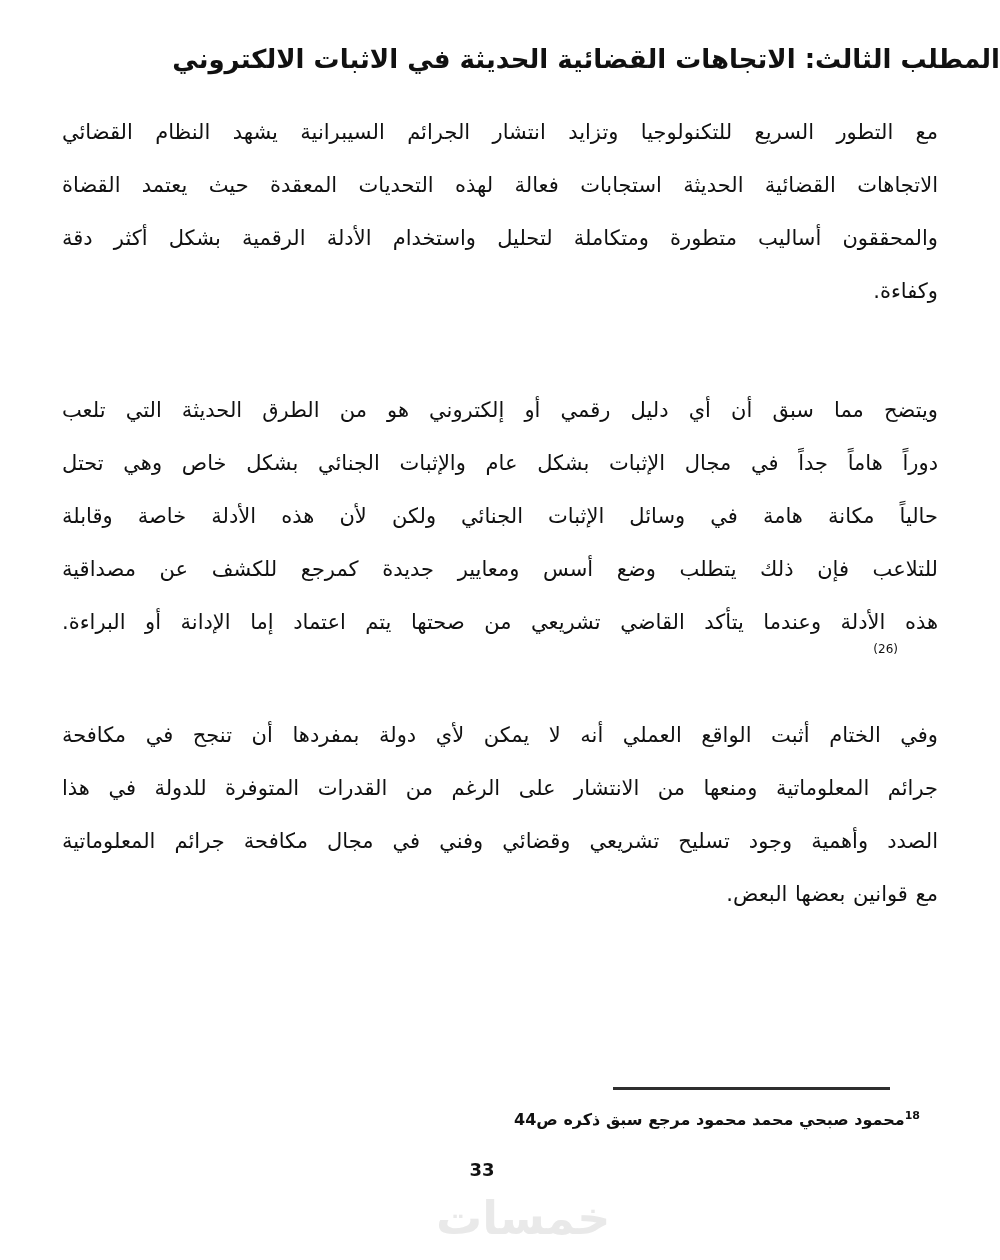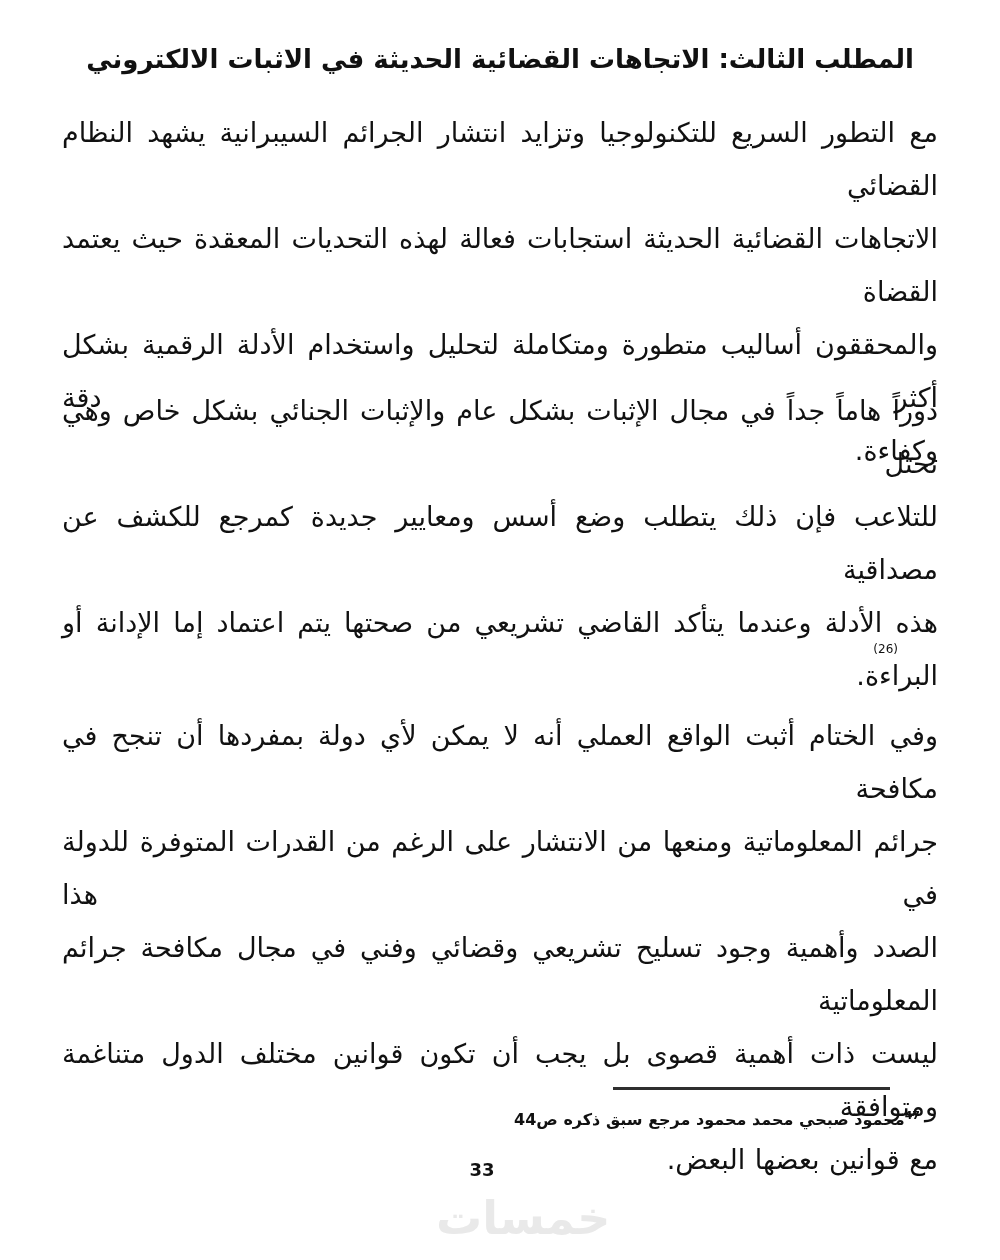--- a/index.html
+++ b/index.html
@@ -16,36 +16,36 @@
     color: #111111;
     direction: rtl;
     overflow: hidden;
   }
   .title {
     position: absolute;
     top: 34px;
     left: 0;
     right: 0;
     margin: 0;
-    text-align: center;
+    text-align: right;
     font-size: 26px;
     font-weight: bold;
     white-space: nowrap;
     line-height: 50px;
   }
   .para {
     position: absolute;
     left: 62px;
     right: 62px;
   }
   .p1 { top: 106px; }
   .p2 { top: 384px; }
   .p3 { top: 709px; }
   .line {
-    font-size: 27px;
+    font-size: 21px;
     line-height: 53px;
     text-align: justify;
     text-align-last: justify;
     word-spacing: 1px;
   }
   .line.last {
     text-align: center;
     text-align-last: right;
   }
   .fn-marker {
@@ -107,36 +107,37 @@
   <h1 class="title">المطلب الثالث: الاتجاهات القضائية الحديثة في الاثبات الالكتروني</h1>
 
   <div class="para p1">
     <div class="line">مع التطور السريع للتكنولوجيا وتزايد انتشار الجرائم السيبرانية يشهد النظام القضائي</div>
     <div class="line">الاتجاهات القضائية الحديثة استجابات فعالة لهذه التحديات المعقدة حيث يعتمد القضاة</div>
     <div class="line">والمحققون أساليب متطورة ومتكاملة لتحليل واستخدام الأدلة الرقمية بشكل أكثر دقة</div>
     <div class="line last">وكفاءة.</div>
   </div>
 
   <div class="para p2">
+    <div class="line">ويتضح مما سبق أن أي دليل رقمي أو إلكتروني هو من الطرق الحديثة التي تلعب</div>
     <div class="line">دوراً هاماً جداً في مجال الإثبات بشكل عام والإثبات الجنائي بشكل خاص وهي تحتل</div>
+    <div class="line">حالياً مكانة هامة في وسائل الإثبات الجنائي ولكن لأن هذه الأدلة خاصة وقابلة</div>
     <div class="line">للتلاعب فإن ذلك يتطلب وضع أسس ومعايير جديدة كمرجع للكشف عن مصداقية</div>
     <div class="line">هذه الأدلة وعندما يتأكد القاضي تشريعي من صحتها يتم اعتماد إما الإدانة أو البراءة.</div>
   </div>
 
   <div class="fn-marker">(26)</div>
 
   <div class="para p3">
     <div class="line">وفي الختام أثبت الواقع العملي أنه لا يمكن لأي دولة بمفردها أن تنجح في مكافحة</div>
     <div class="line">جرائم المعلوماتية ومنعها من الانتشار على الرغم من القدرات المتوفرة للدولة في هذا</div>
     <div class="line">الصدد وأهمية وجود تسليح تشريعي وقضائي وفني في مجال مكافحة جرائم المعلوماتية</div>
-    <div class="line">ليست ذات أهمية قصوى بل يجب أن تكون قوانين مختلف الدول متناغمة ومتوافقة</div>
     <div class="line last">مع قوانين بعضها البعض.</div>
   </div>
 
   <div class="fn-rule"></div>
 
-  <div class="footnote"><sup>47</sup><span>محمود صبحي محمد محمود  مرجع سبق ذكره ص44</span></div>
+  <div class="footnote"><sup>18</sup><span>محمود صبحي محمد محمود  مرجع سبق ذكره ص44</span></div>
 
   <div class="pageno">33</div>
 
   <div class="watermark">خمسات</div>
 
 </div>
 
 </body></html>

